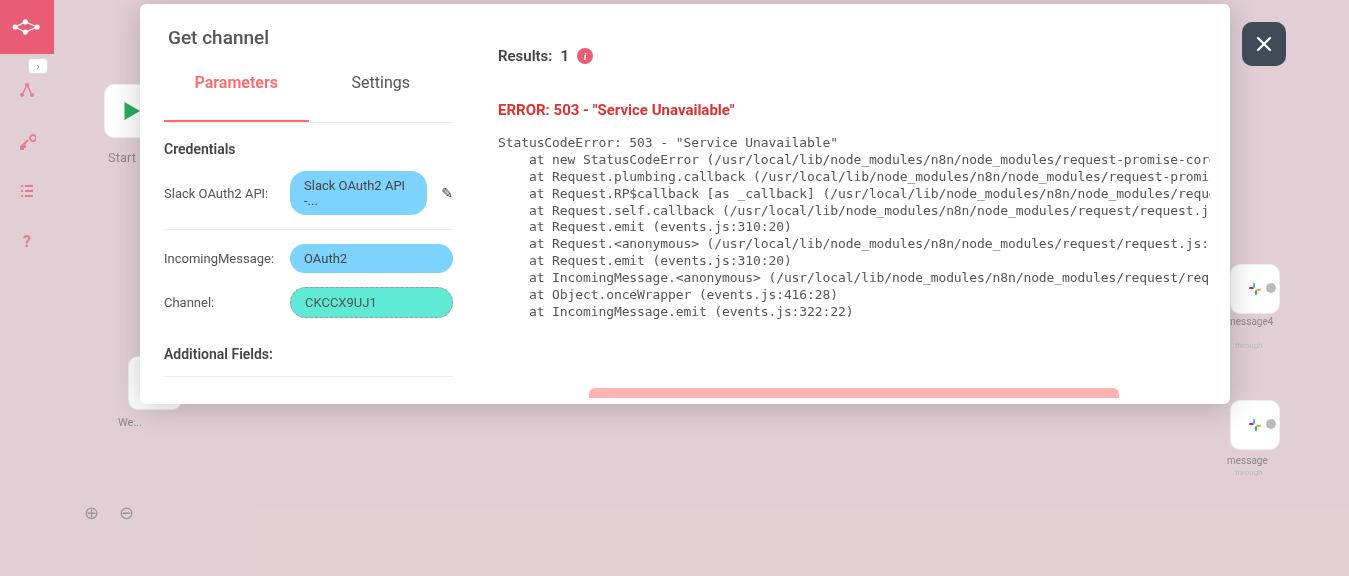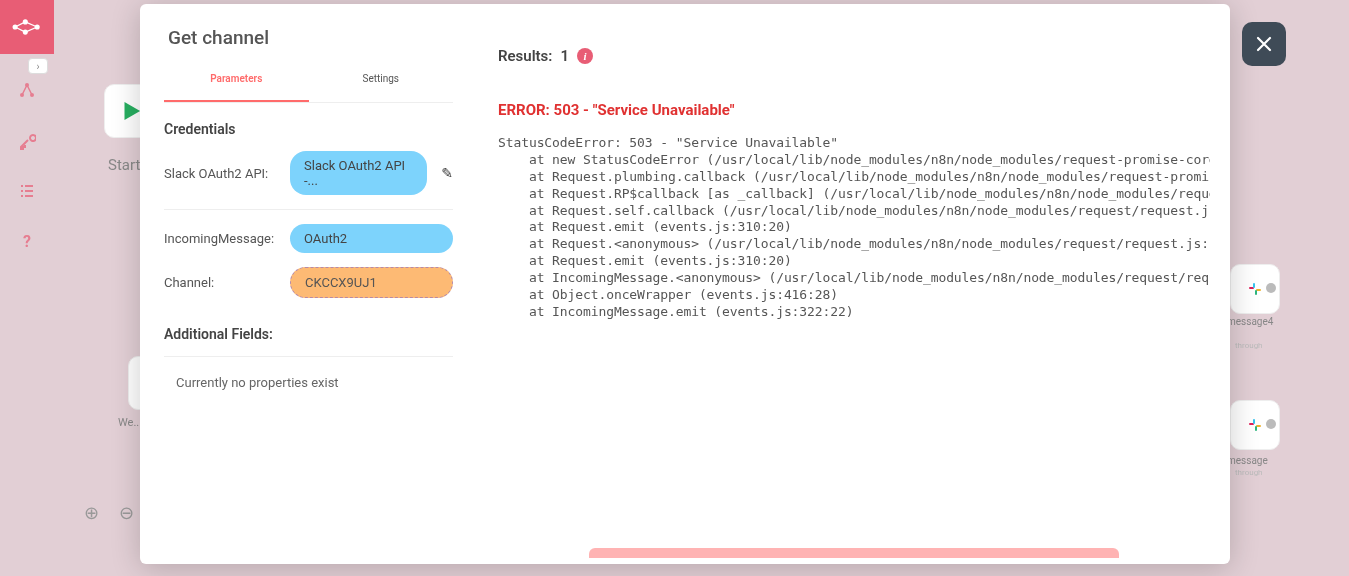--- a/index.html
+++ b/index.html
@@ -58,21 +58,21 @@
   width: 54px; height: 54px;
   background: #fff;
   border-radius: 10px;
   border:1px solid #eee;
   display:flex; align-items:center; justify-content:center;
   z-index:1;
 }
 .bg-node-start svg polygon { fill: #27ae60; }
 .bg-label-start {
   position: absolute; left: 108px; top: 150px;
-  font-size: 15px; color: #888; z-index:1;margin-top:6px;
+  font-size: 13px; color: #888; z-index:1;
 }
 .bg-node-we {
   position: absolute;
   left: 128px; top: 356px;
   width: 54px; height: 54px;
   background:#fff; border:1px solid #eee; border-radius:10px;
   z-index:1;
 }
 .bg-label-we {
   position: absolute; left: 118px; top: 416px;
@@ -103,21 +103,21 @@
   position:absolute; left:84px; top:502px; z-index:1;
   display:flex; gap:20px; color:#999;
 }
 .zoom-controls span { font-size:18px; }
 
 
 .modal {
   position: absolute;
   left: 140px; top: 4px;
   width: 1090px;
-  height: 560px;
+  height: 400px;
   background: #fff;
   border-radius: 6px;
   box-shadow: 0 4px 30px rgba(0,0,0,0.2);
   z-index: 10;
   display: flex;
   overflow: hidden;
 }
 .close-abs {
   position: absolute;
   left: 1242px; top: 22px;
@@ -142,22 +142,22 @@
   color: #555;
   padding: 22px 4px 14px;
 }
 .tabs {
   display:flex;
   border-bottom: 1px solid #eee;
 }
 .tab {
   flex:1;
   text-align:center;
-  padding: 10px 0 16px;
-  font-size: 10px;
+  padding: 10px 0 28px;
+  font-size: 16px;
   color: #555;
   cursor:pointer;
 }
 .tab.active {
   color: #ff6b6b;
   font-weight: 600;
   border-bottom: 2px solid #ff6b6b;
 }
 .section-label {
   font-size: 14px;
@@ -181,21 +181,21 @@
   flex:1;
   background: #7dd3fc;
   border-radius: 16px;
   padding: 7px 14px;
   font-size: 13px;
   color: #444;
 }
 .pill.sm { background:#7dd3fc; }
 .input-pill {
   flex:1;
-  background: #fdba74;
+  background: #5eead4;
   border: 1px dashed #b88aa6;
   border-radius: 16px;
   padding: 7px 14px;
   font-size: 13px;
   color: #555;
 }
 .edit-icon { color:#333; font-size:14px; cursor:pointer; margin-left:6px;}
 .hr { border:0; border-top:1px solid #eee; margin-top:14px; }
 .no-props {
   font-size: 13px;
@@ -338,21 +338,20 @@
       <div class="param-label">IncomingMessage:</div>
       <div class="pill">OAuth2</div>
     </div>
     <div class="param-row">
       <div class="param-label">Channel:</div>
       <div class="input-pill">CKCCX9UJ1</div>
     </div>
 
     <div class="section-label" style="margin-top:28px;">Additional Fields:</div>
     <hr class="hr">
-    <div class="no-props">Currently no properties exist</div>
   </div>
 
   <div class="right-panel">
     <div class="results-line">
       <span>Results:</span>
       <span>1</span>
       <span class="info-icon">i</span>
     </div>
     <div class="error-title">ERROR: 503 - "Service Unavailable"</div>
     <div class="stack">StatusCodeError: 503 - "Service Unavailable"

